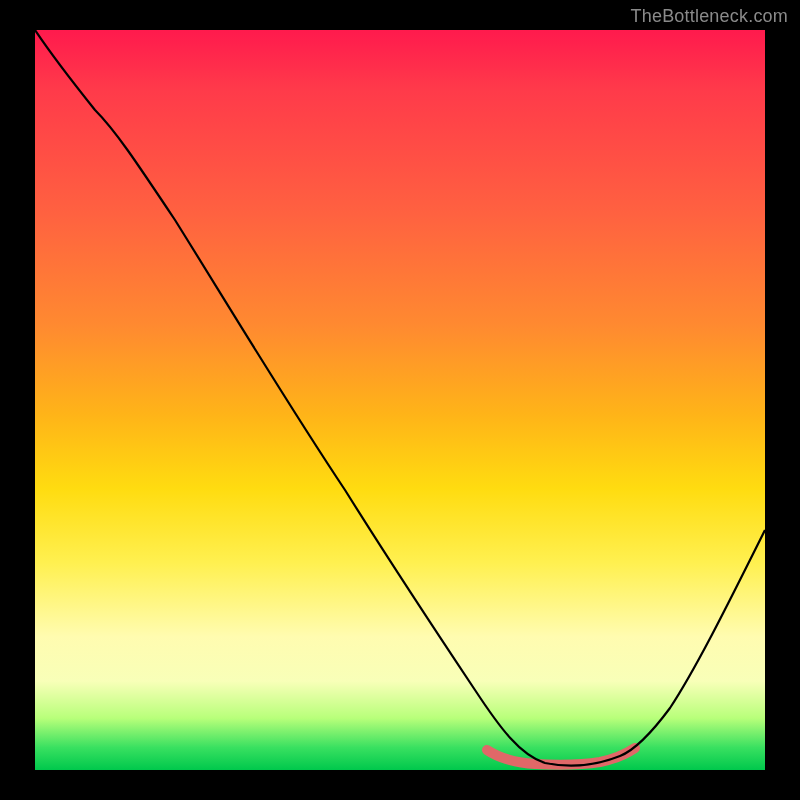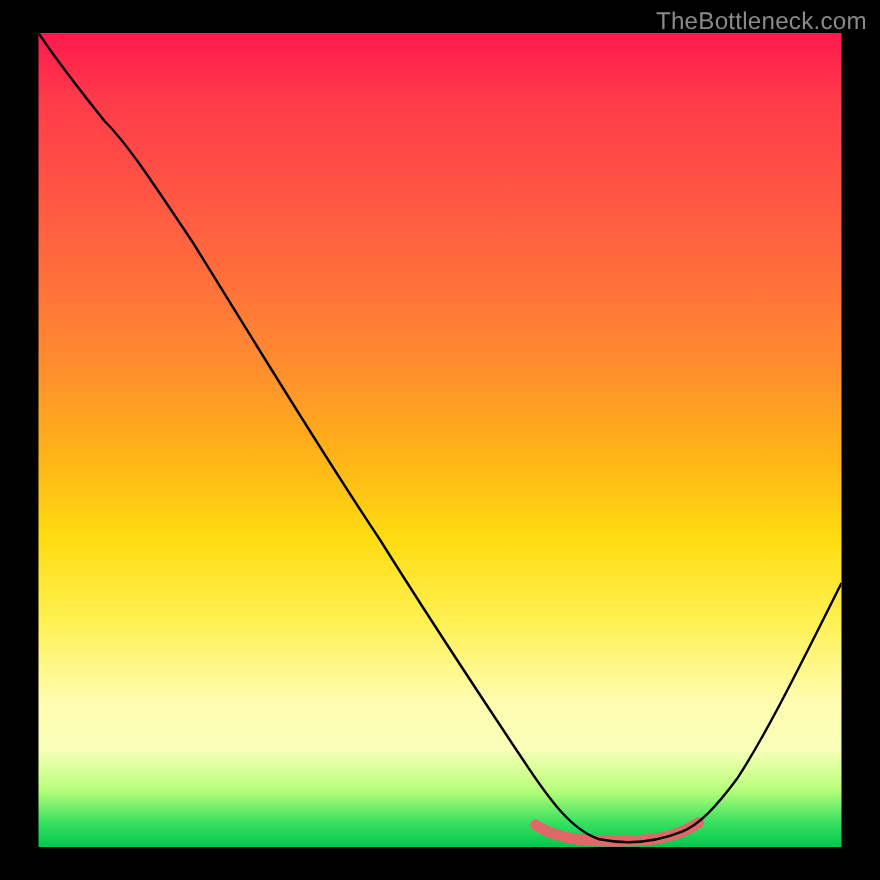--- a/index.html
+++ b/index.html
@@ -40,21 +40,21 @@
       #b8ff7a 93%,
       #38e060 97%,
       #00c84c 100%
     );
   }
   .watermark {
     position: absolute;
     top: 6px;
     right: 12px;
     color: #8a8a8a;
-    font-size: 22px;
+    font-size: 18px;
     font-weight: 500;
     letter-spacing: 0.2px;
     user-select: none;
     text-align: center;
   }
   svg.curve {
     position: absolute;
     left: 0;
     top: 0;
     width: 730px;

